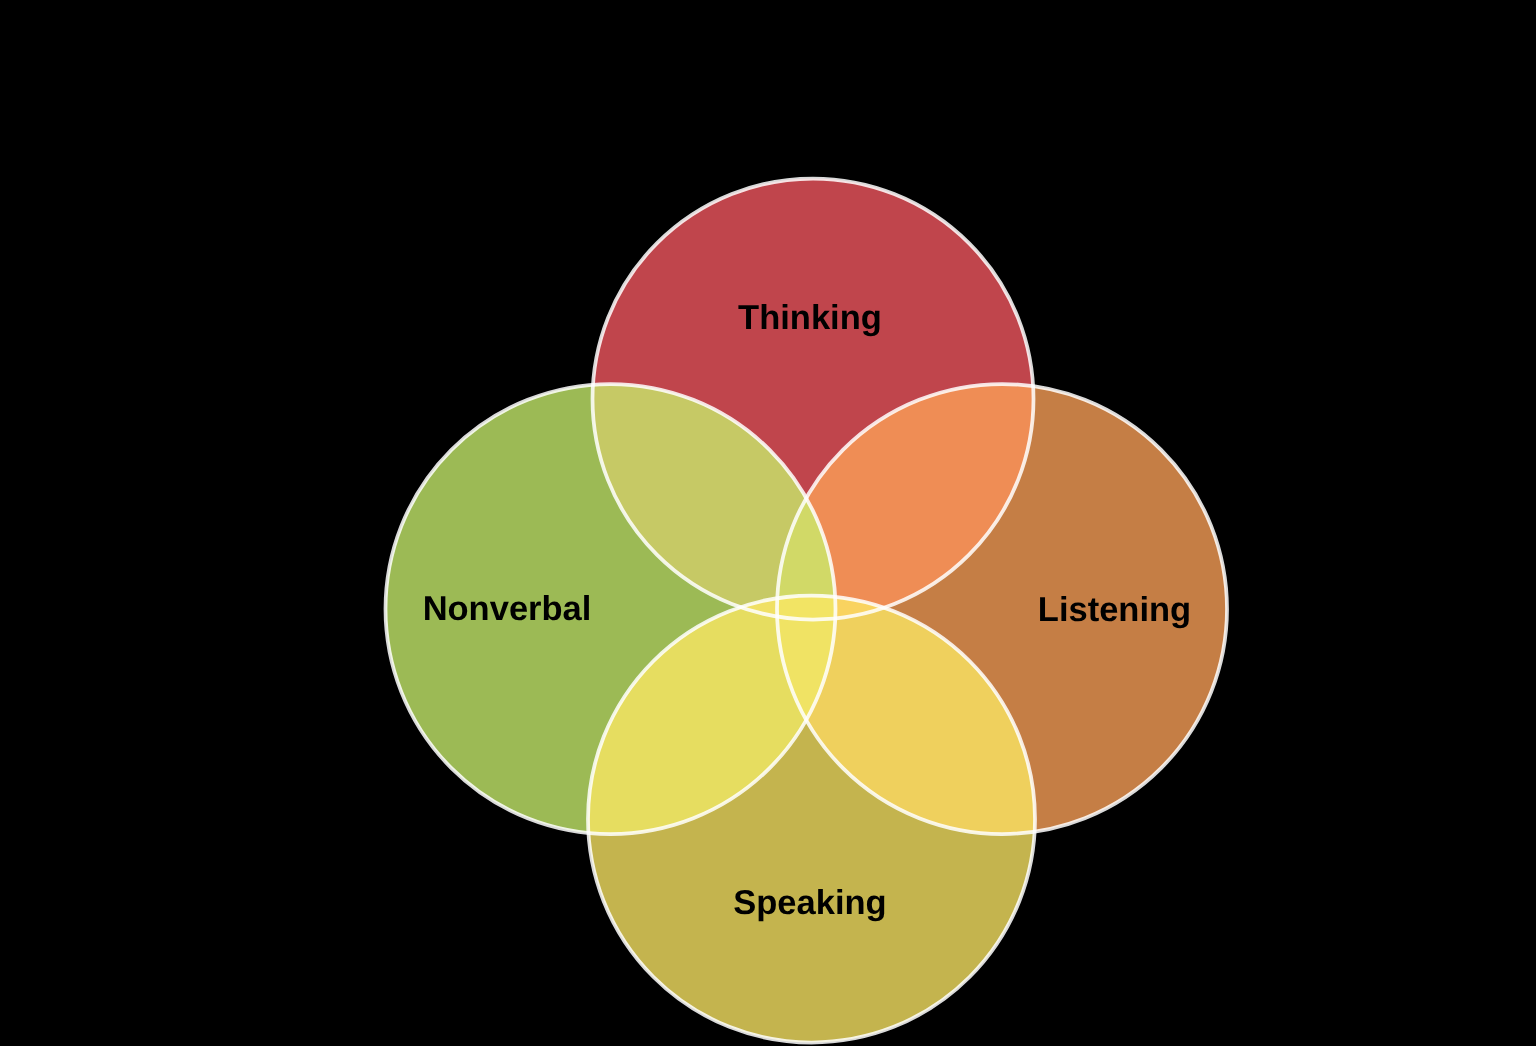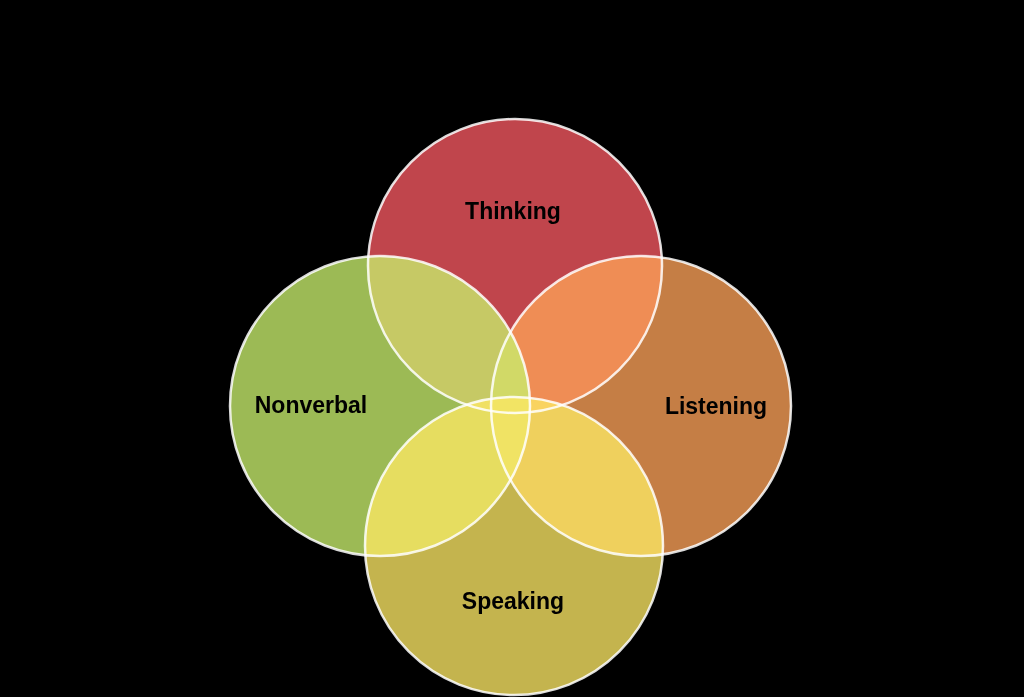--- a/index.html
+++ b/index.html
@@ -8,20 +8,21 @@
     width: 1024px;
     height: 697px;
     background: #000000;
     overflow: hidden;
     font-family: "Liberation Sans", sans-serif;
   }
   .stage {
     position: relative;
     width: 831px;
     height: 697px;
+    margin-left: 27px;
   }
   svg { display: block; }
   .venn-fill { fill-opacity: 0.78; }
   .venn-stroke {
     fill: none;
     stroke-width: 2.5;
     stroke-opacity: 0.85;
   }
   .venn-label {
     font-family: "Liberation Sans", sans-serif;

